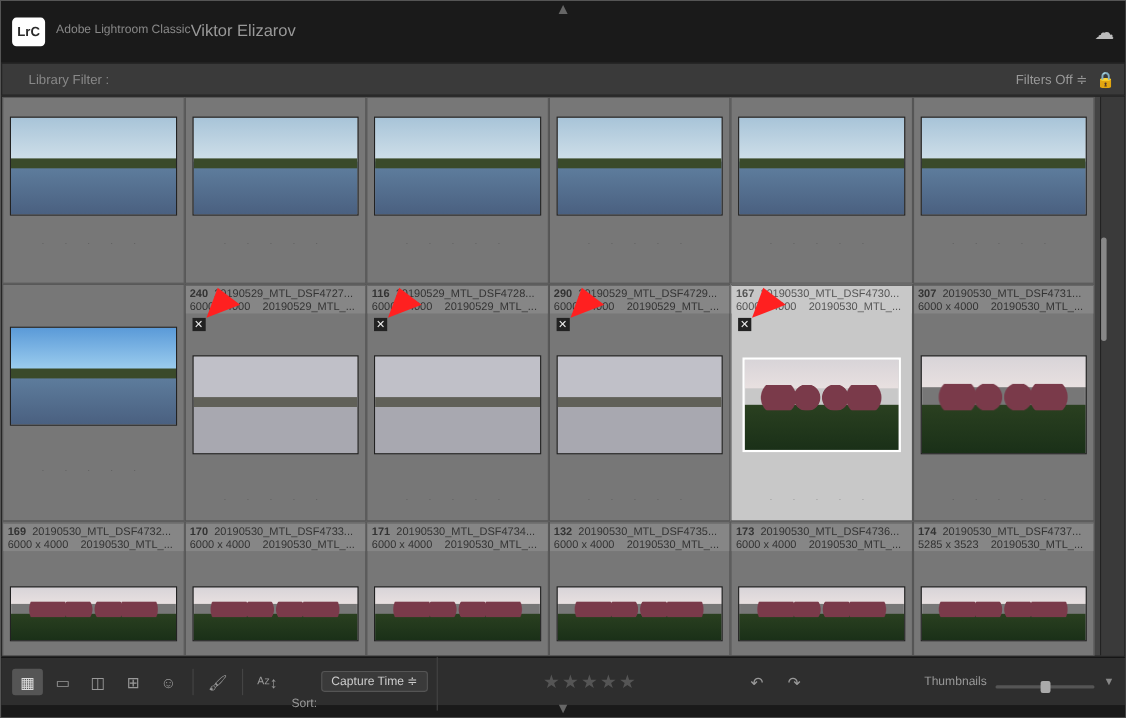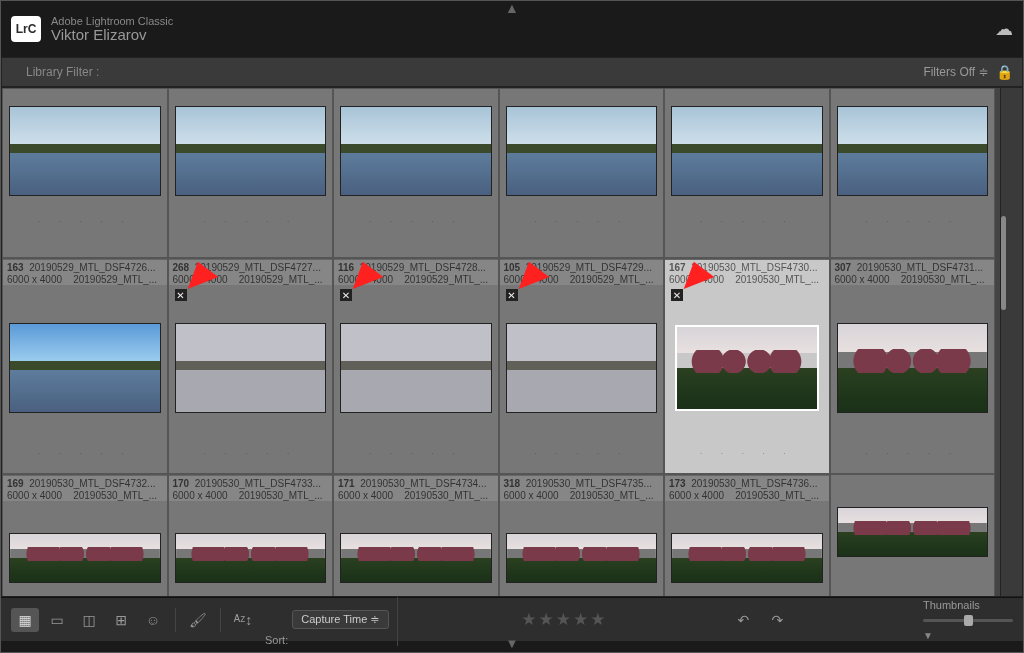--- a/index.html
+++ b/index.html
@@ -1,21 +1,21 @@
 <!DOCTYPE html>
 <html><head>
 <meta charset="utf-8">
 <style>
   * { box-sizing: border-box; margin: 0; padding: 0; font-family: "Segoe UI", Arial, sans-serif; }
   body { background: #1a1a1a; width: 1024px; height: 653px; overflow: hidden; color: #ccc; border: 1px solid #555; }
   
   
   .header { display: flex; align-items: center; height: 56px; background: #1a1a1a; padding: 0 10px; }
   .logo-box { width: 30px; height: 26px; background: #fff; border-radius: 4px; display:flex; align-items:center; justify-content:center; font-weight:700; color:#2b2b2b; font-size:12px; margin-right:10px;}
-  .title-block { display:flex; flex-direction:column; line-height:1.1; }
+  .title-block { display:flex; flex-direction:row; line-height:1.1; }
   .title-app { font-size: 11px; color: #888; }
   .title-user { font-size: 15px; color: #999; font-weight: 300;}
   .spacer { flex: 1; }
   .main-nav { display: flex; align-items: center; gap: 0; }
   .main-nav span { padding: 0 14px; font-size: 17px; color: #888; border-right: 1px solid #444; cursor:pointer; }
   .main-nav span.active { color: #fff; font-weight: 600; }
   .main-nav span:last-of-type { border-right: none; }
   .cloud-icon { margin-left: 14px; color:#bbb; font-size:18px; }
   .top-arrow { position:absolute; left:50%; top:0; transform:translateX(-50%); color:#666; font-size:14px;}
   
@@ -67,21 +67,21 @@
   
   .bottom-bar { height:44px; background:#2e2e2e; border-top:1px solid #111; display:flex; align-items:center; padding:0 10px; gap:8px; }
   .tool-group { display:flex; align-items:center; gap:4px; padding-right:8px; border-right:1px solid #444; }
   .tool-btn { width:28px; height:24px; display:flex; align-items:center; justify-content:center; color:#999; font-size:14px; cursor:pointer; border-radius:3px;}
   .tool-btn.active { background:#555; color:#ddd; }
   .sort-label { font-size:11px; color:#999; margin-left:4px;margin-top:40px;}
   .sort-select { background:#3a3a3a; border:1px solid #555; padding:2px 8px; font-size:11px; color:#ccc; border-radius:3px; cursor:pointer;}
   .stars { display:flex; gap:2px; color:#555; font-size:17px; margin:0 auto; }
   .stars span { cursor:pointer; }
   .nav-arrows { display:flex; gap:6px; }
-  .thumb-slider { display:flex; align-items:flex-start; gap:8px; margin-left:auto;flex-direction:column;}
+  .thumb-slider { display:flex; align-items:flex-end; gap:8px; margin-left:auto;}
   .slider-label { font-size:11px; color:#999; }
   .slider-track { width:90px; height:3px; background:#555; position:relative; border-radius:2px;}
   .slider-handle { position:absolute; top:-4px; left:45%; width:9px; height:11px; background:#aaa; border-radius:2px; }
   .tri-btn { color:#888; font-size:10px; cursor:pointer; }
   .bottom-tri { text-align:center; color:#666; font-size:13px; height:10px; line-height:6px;}
   
   .row1 .cell { height: 170px; }
   .row1 .thumb-area { height:120px; padding-top:10px;}
   .row2 .cell { height: 216px; }
   .row2 .thumb-area { height:156px; }
@@ -181,37 +181,33 @@
               <div class="land"></div>
               <div class="trees"></div>
   </div>
           </div>
           <div class="dots">·  ·  ·  ·  ·</div>
         </div>
       </div>
 
   <div class="cells-row row2" id="row2" style="position:relative;">
         <div class="cell">
-          <div class="meta-bar">
-    <span class="idx">163</span>&nbsp;&nbsp;<span>20190529_MTL_DSF4726...</span><br>
-    <span>6000 x 4000</span>&nbsp;&nbsp;&nbsp;&nbsp;<span>20190529_MTL_...</span>
-  </div>
           <div class="thumb-area">
             <div class="thumb bright">
     <div class="sky"></div>
               <div class="water"></div>
               <div class="land"></div>
               <div class="trees"></div>
   </div>
           </div>
           <div class="dots">·  ·  ·  ·  ·</div>
         </div>
         <div class="cell rejected">
           <div class="meta-bar">
-    <span class="idx">268</span>&nbsp;&nbsp;<span>20190529_MTL_DSF4727...</span><br>
+    <span class="idx">240</span>&nbsp;&nbsp;<span>20190529_MTL_DSF4727...</span><br>
     <span>6000 x 4000</span>&nbsp;&nbsp;&nbsp;&nbsp;<span>20190529_MTL_...</span>
   </div>
           <div class="thumb-area">
             <div class="thumb haze">
     <div class="sky"></div>
               <div class="water"></div>
               <div class="land"></div>
               <div class="trees"></div>
   </div>
           </div>
@@ -237,21 +233,21 @@
           </div>
           <div class="dots">·  ·  ·  ·  ·</div>
         </div>
         <div class="arrow-overlay" style="left: 349px; top: 2px;">
     <svg viewBox="0 0 40 40">
             <polygon points="2,34 38,20 14,2"></polygon>
           </svg>
   </div>
         <div class="cell rejected">
           <div class="meta-bar">
-    <span class="idx">105</span>&nbsp;&nbsp;<span>20190529_MTL_DSF4729...</span><br>
+    <span class="idx">290</span>&nbsp;&nbsp;<span>20190529_MTL_DSF4729...</span><br>
     <span>6000 x 4000</span>&nbsp;&nbsp;&nbsp;&nbsp;<span>20190529_MTL_...</span>
   </div>
           <div class="thumb-area">
             <div class="thumb haze">
     <div class="sky"></div>
               <div class="water"></div>
               <div class="land"></div>
               <div class="trees"></div>
   </div>
           </div>
@@ -332,21 +328,21 @@
           <div class="thumb-area">
             <div class="thumb pink">
     <div class="sky"></div>
               <div class="land"></div>
               <div class="trees"></div>
   </div>
           </div>
         </div>
         <div class="cell">
           <div class="meta-bar">
-    <span class="idx">318</span>&nbsp;&nbsp;<span>20190530_MTL_DSF4735...</span><br>
+    <span class="idx">132</span>&nbsp;&nbsp;<span>20190530_MTL_DSF4735...</span><br>
     <span>6000 x 4000</span>&nbsp;&nbsp;&nbsp;&nbsp;<span>20190530_MTL_...</span>
   </div>
           <div class="thumb-area">
             <div class="thumb pink">
     <div class="sky"></div>
               <div class="land"></div>
               <div class="trees"></div>
   </div>
           </div>
         </div>
@@ -357,20 +353,24 @@
   </div>
           <div class="thumb-area">
             <div class="thumb pink">
     <div class="sky"></div>
               <div class="land"></div>
               <div class="trees"></div>
   </div>
           </div>
         </div>
         <div class="cell">
+          <div class="meta-bar">
+    <span class="idx">174</span>&nbsp;&nbsp;<span>20190530_MTL_DSF4737...</span><br>
+    <span>5285 x 3523</span>&nbsp;&nbsp;&nbsp;&nbsp;<span>20190530_MTL_...</span>
+  </div>
           <div class="thumb-area">
             <div class="thumb pink">
     <div class="sky"></div>
               <div class="land"></div>
               <div class="trees"></div>
   </div>
           </div>
         </div>
       </div>
  </div>

